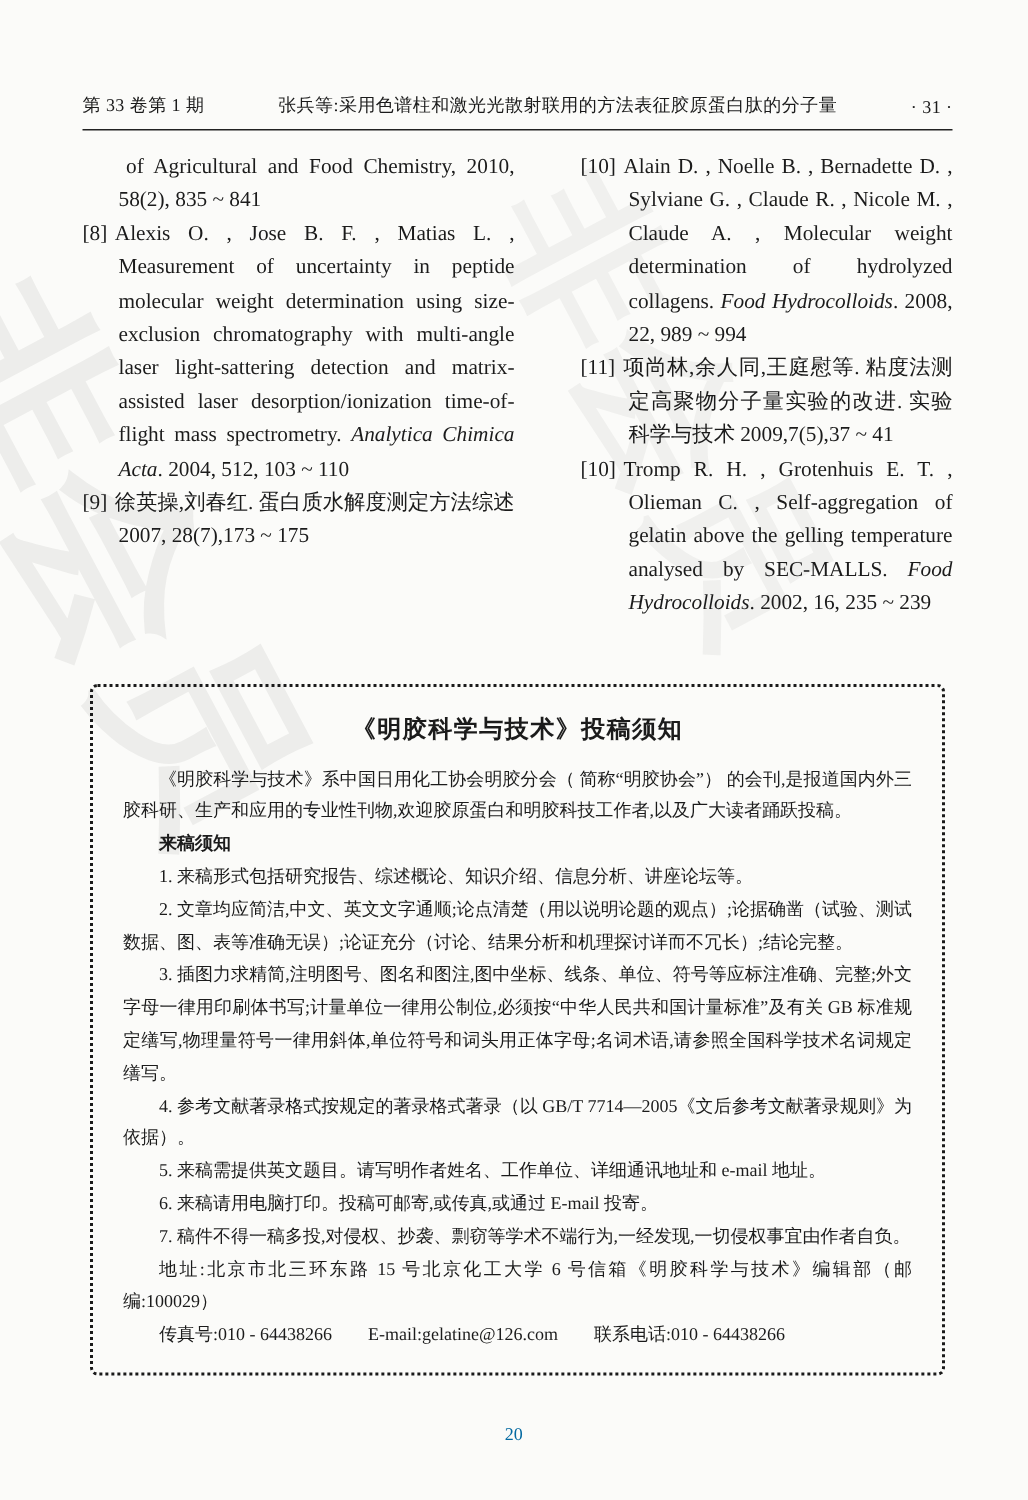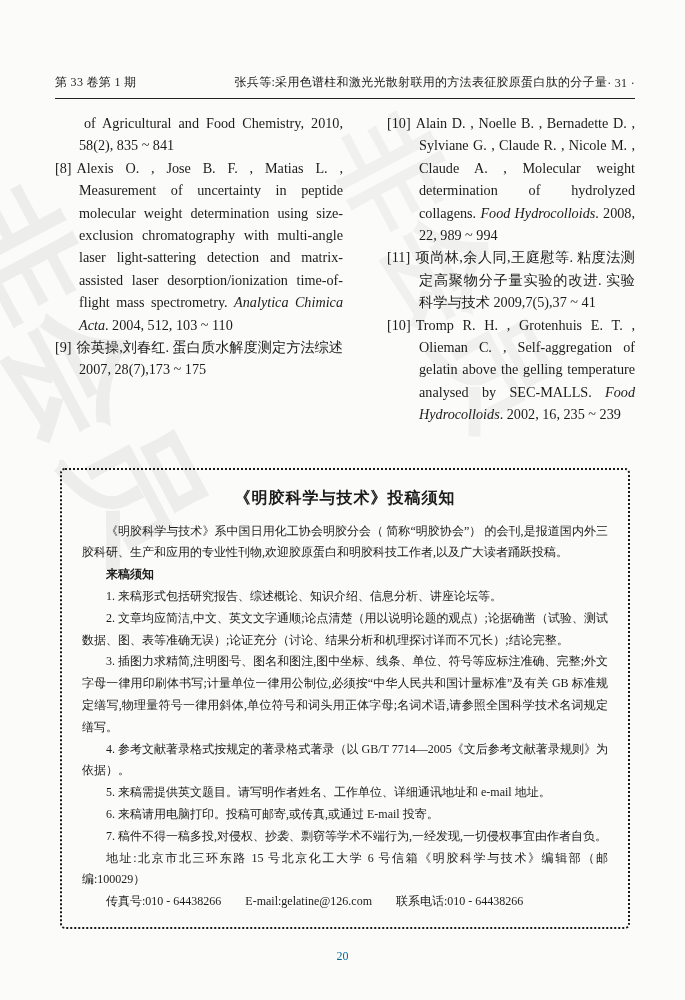--- a/index.html
+++ b/index.html
@@ -31,21 +31,21 @@
   .content{position:relative;z-index:1;}
   
   .header{
     display:flex;
     justify-content:space-between;
     align-items:flex-end;
     margin:62px 50px 0 55px;
     font-size:12px;
     letter-spacing:0.3px;
   }
-  .header .h-center{flex:1;text-align:right;margin-top:12px;}
+  .header .h-center{flex:1;text-align:center;}
   .header-rule{
     margin:7px 50px 0 55px;
     border-top:1.6px solid #222;
     height:0;
   }
   
   .ref-columns{
     display:flex;
     gap:4px;
     margin:13px 50px 0 55px;

